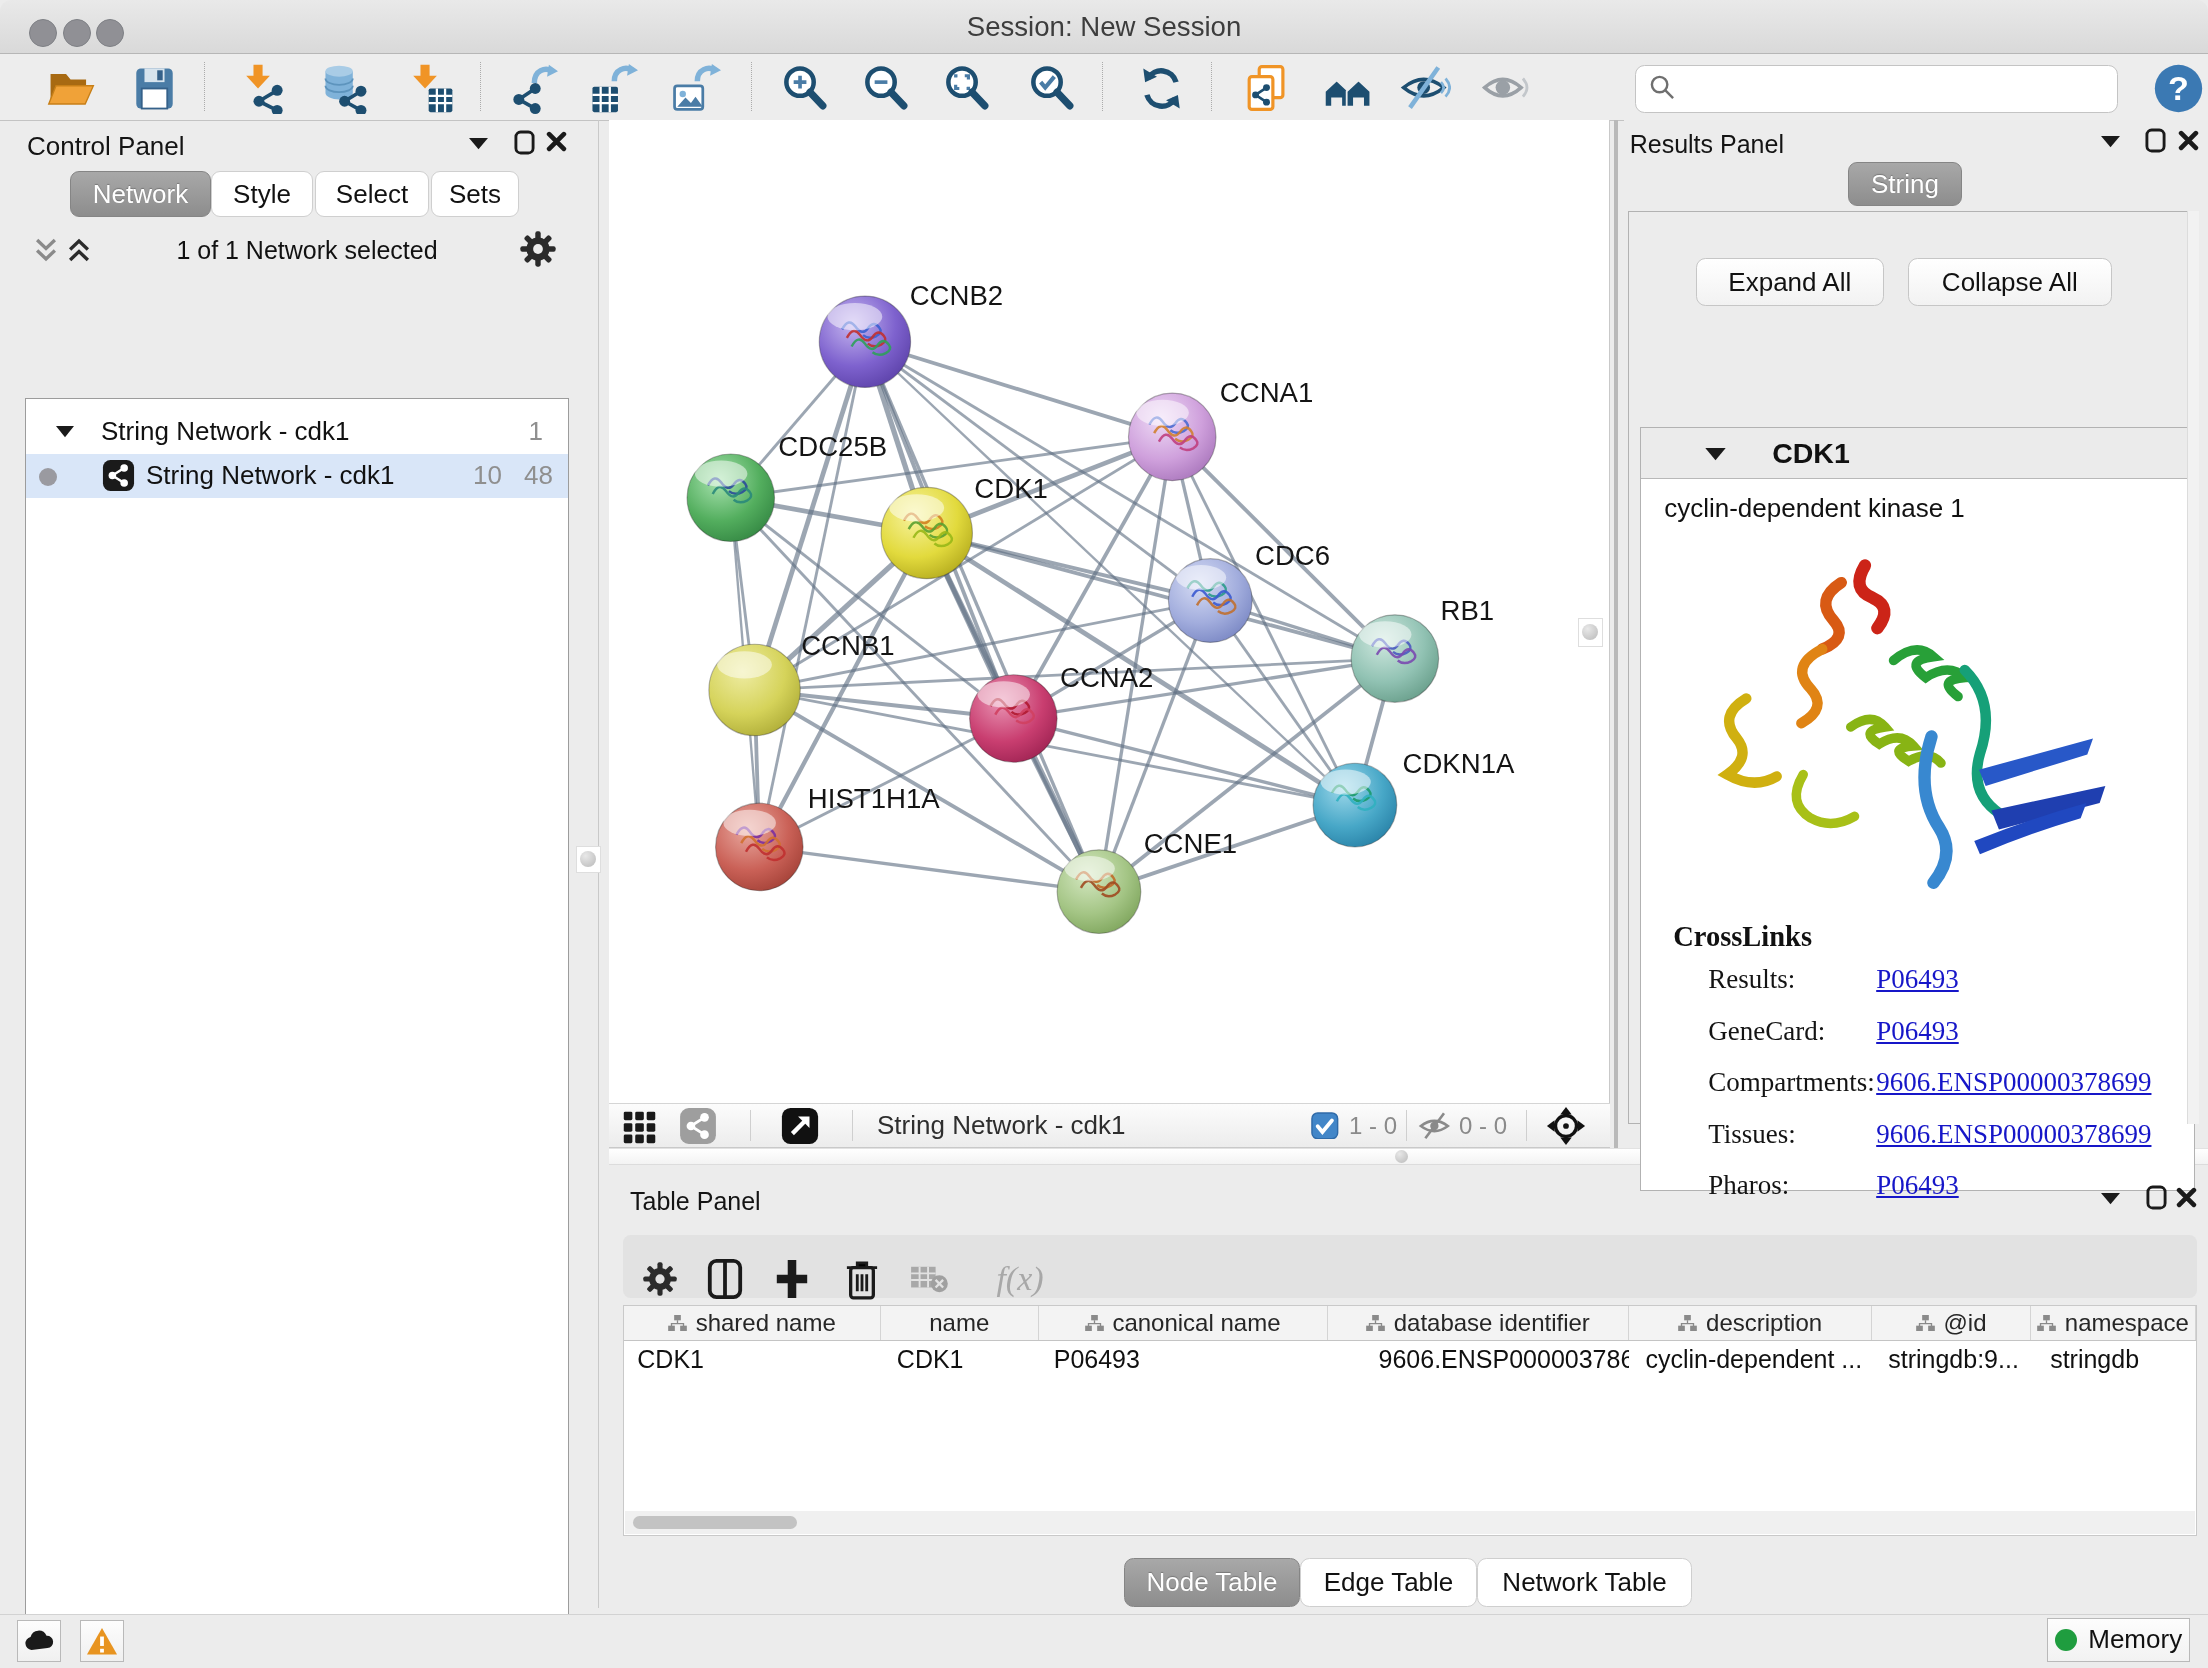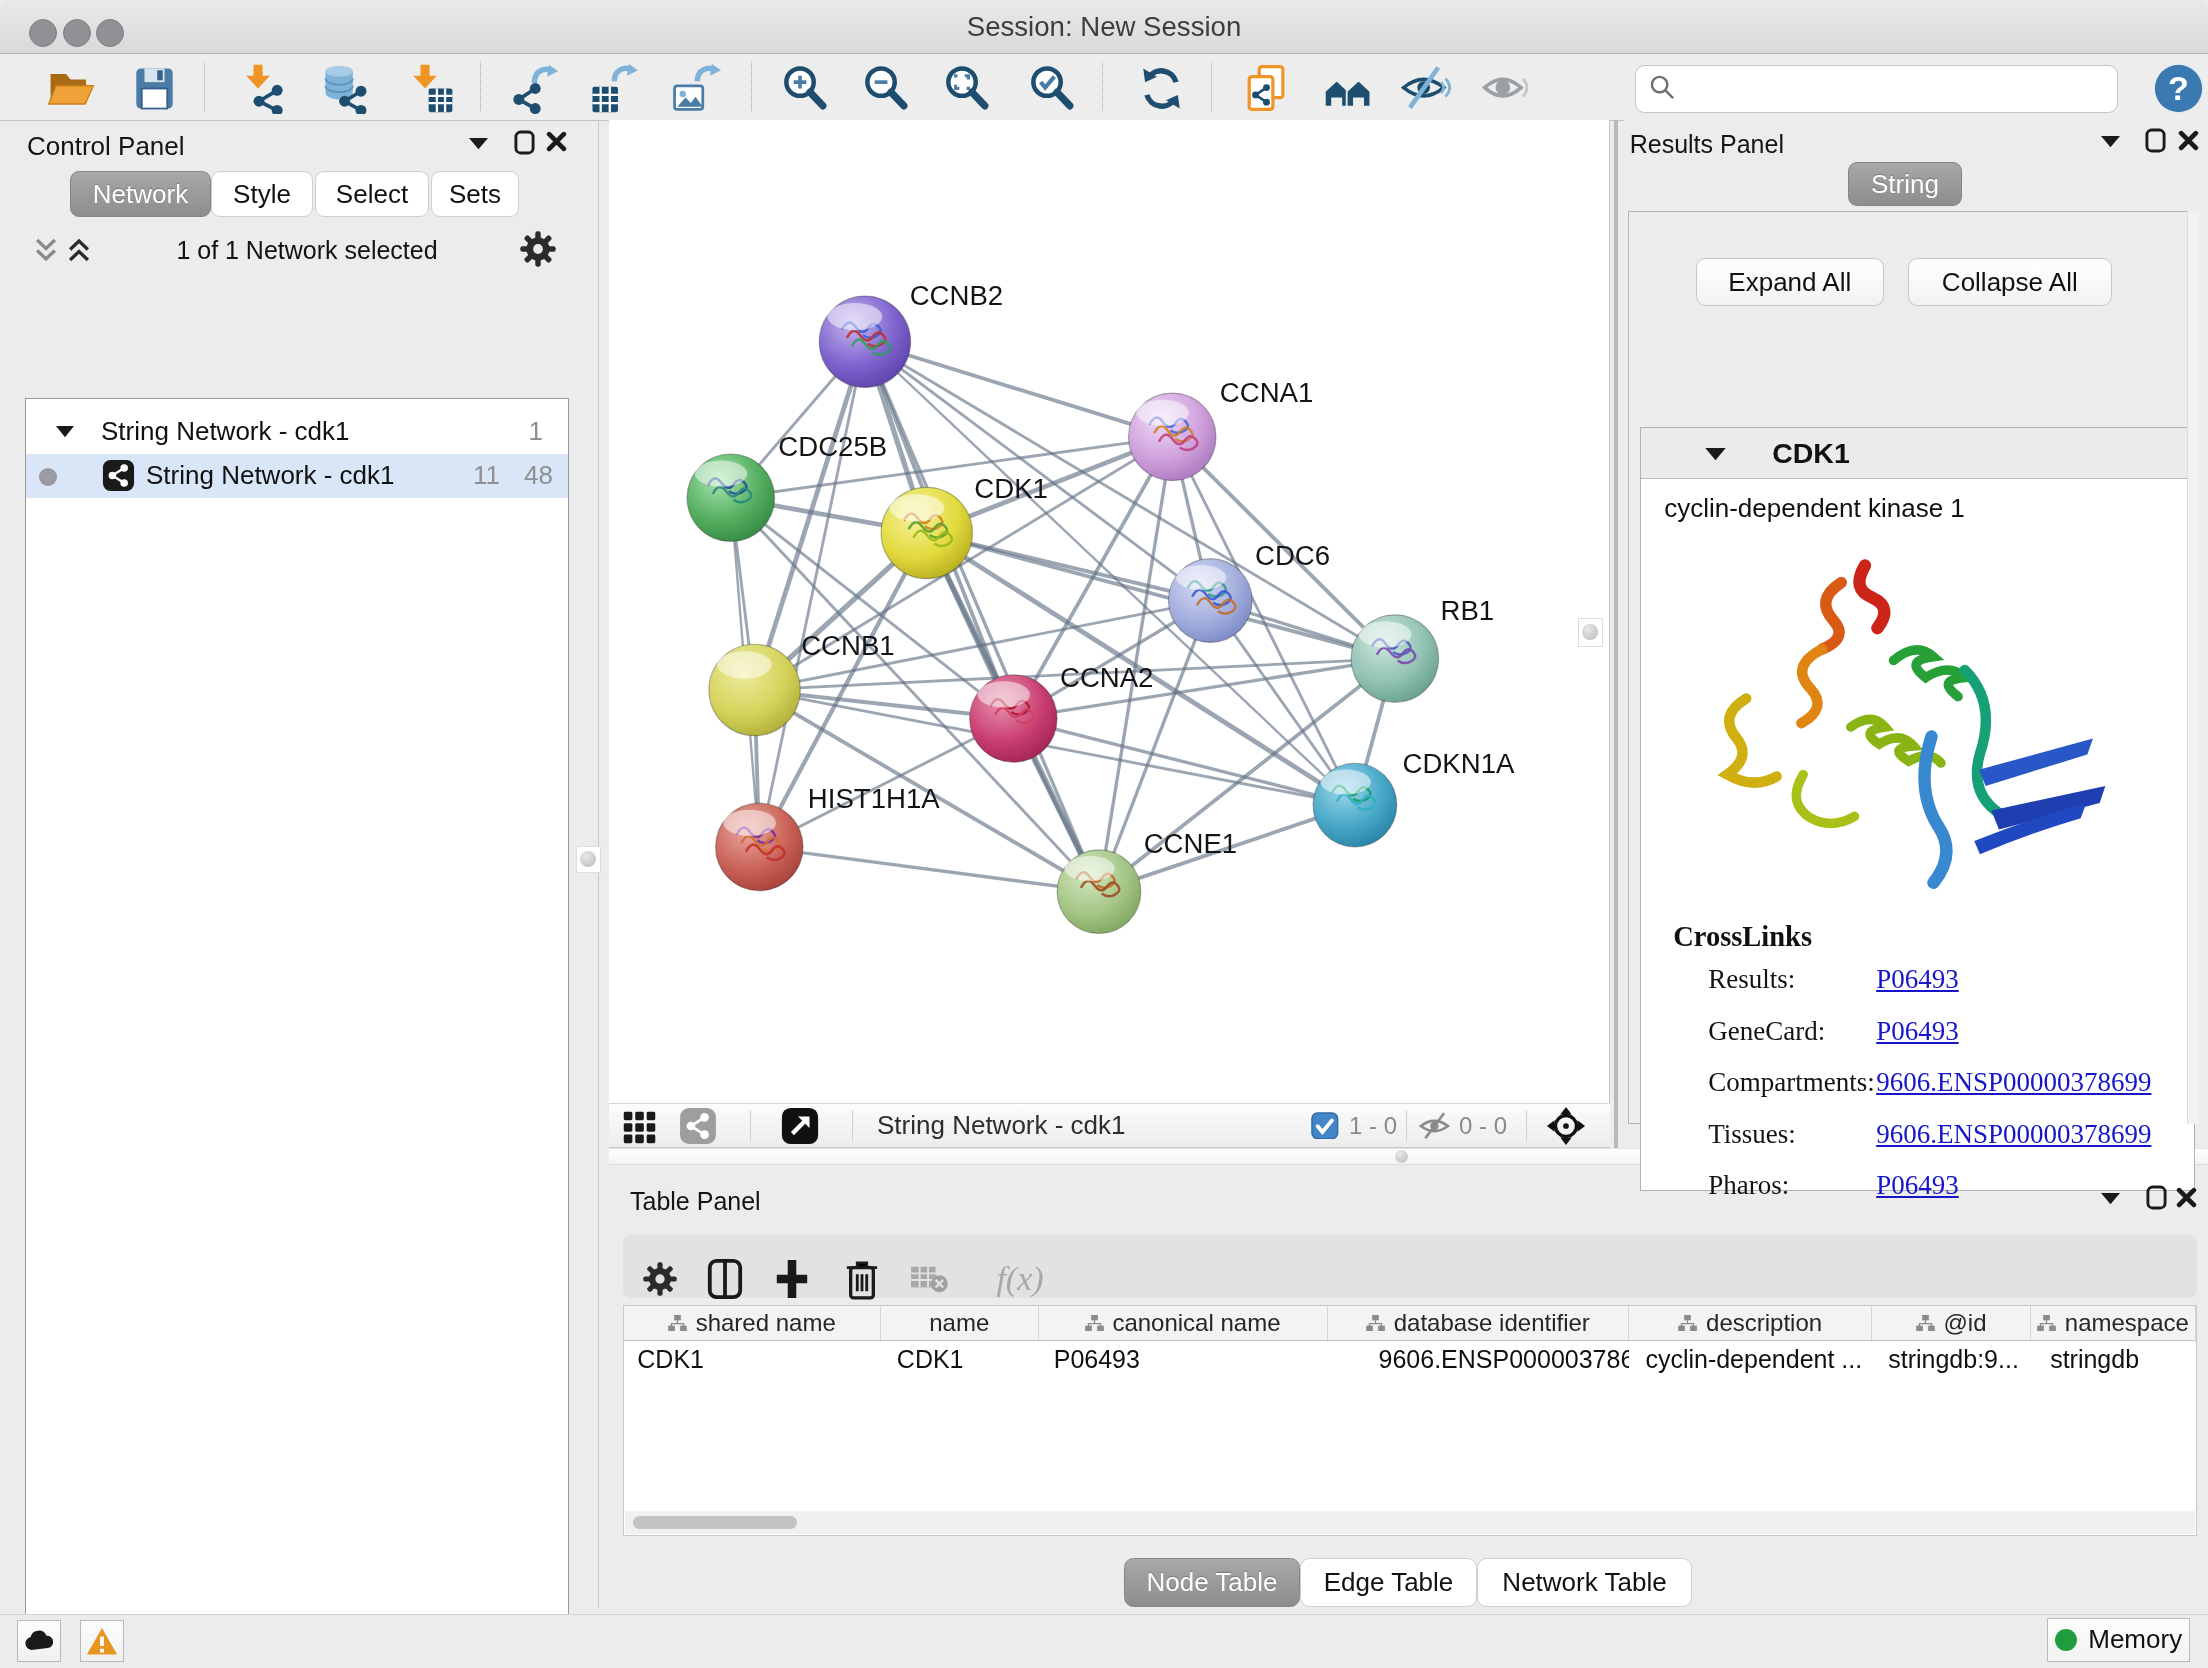--- a/index.html
+++ b/index.html
@@ -331,21 +331,21 @@
               <rect x="1" y="1" width="33" height="33" rx="8" fill="#1a1a1a"></rect>
               <g fill="#fff">
                 <circle cx="23.5" cy="9.5" r="4"></circle>
                 <circle cx="11" cy="17.5" r="4"></circle>
                 <circle cx="23.5" cy="25.5" r="4"></circle>
               </g>
               <path stroke="#fff" stroke-width="2.6" d="M11 17.5 23.5 9.5 M11 17.5 23.5 25.5"></path>
             </svg>
           </span>
         <span style="position:absolute;left:120px;top:5.7px">String Network - cdk1</span>
-        <span class="count" style="position:absolute;left:447px;top:5.7px">11</span>
+        <span class="count" style="position:absolute;left:447px;top:5.7px">10</span>
         <span class="count" style="position:absolute;left:498px;top:5.7px">48</span>
       </div>
     </div>
   </div>
 
   <div class="vhandle" style="left:576px;top:846px;width:23px;height:25px">
     <div class="grip" style="left:2.9px;top:3.8px;width:16px;height:16px"></div>
   </div>
 
   <div class="net-panel">

